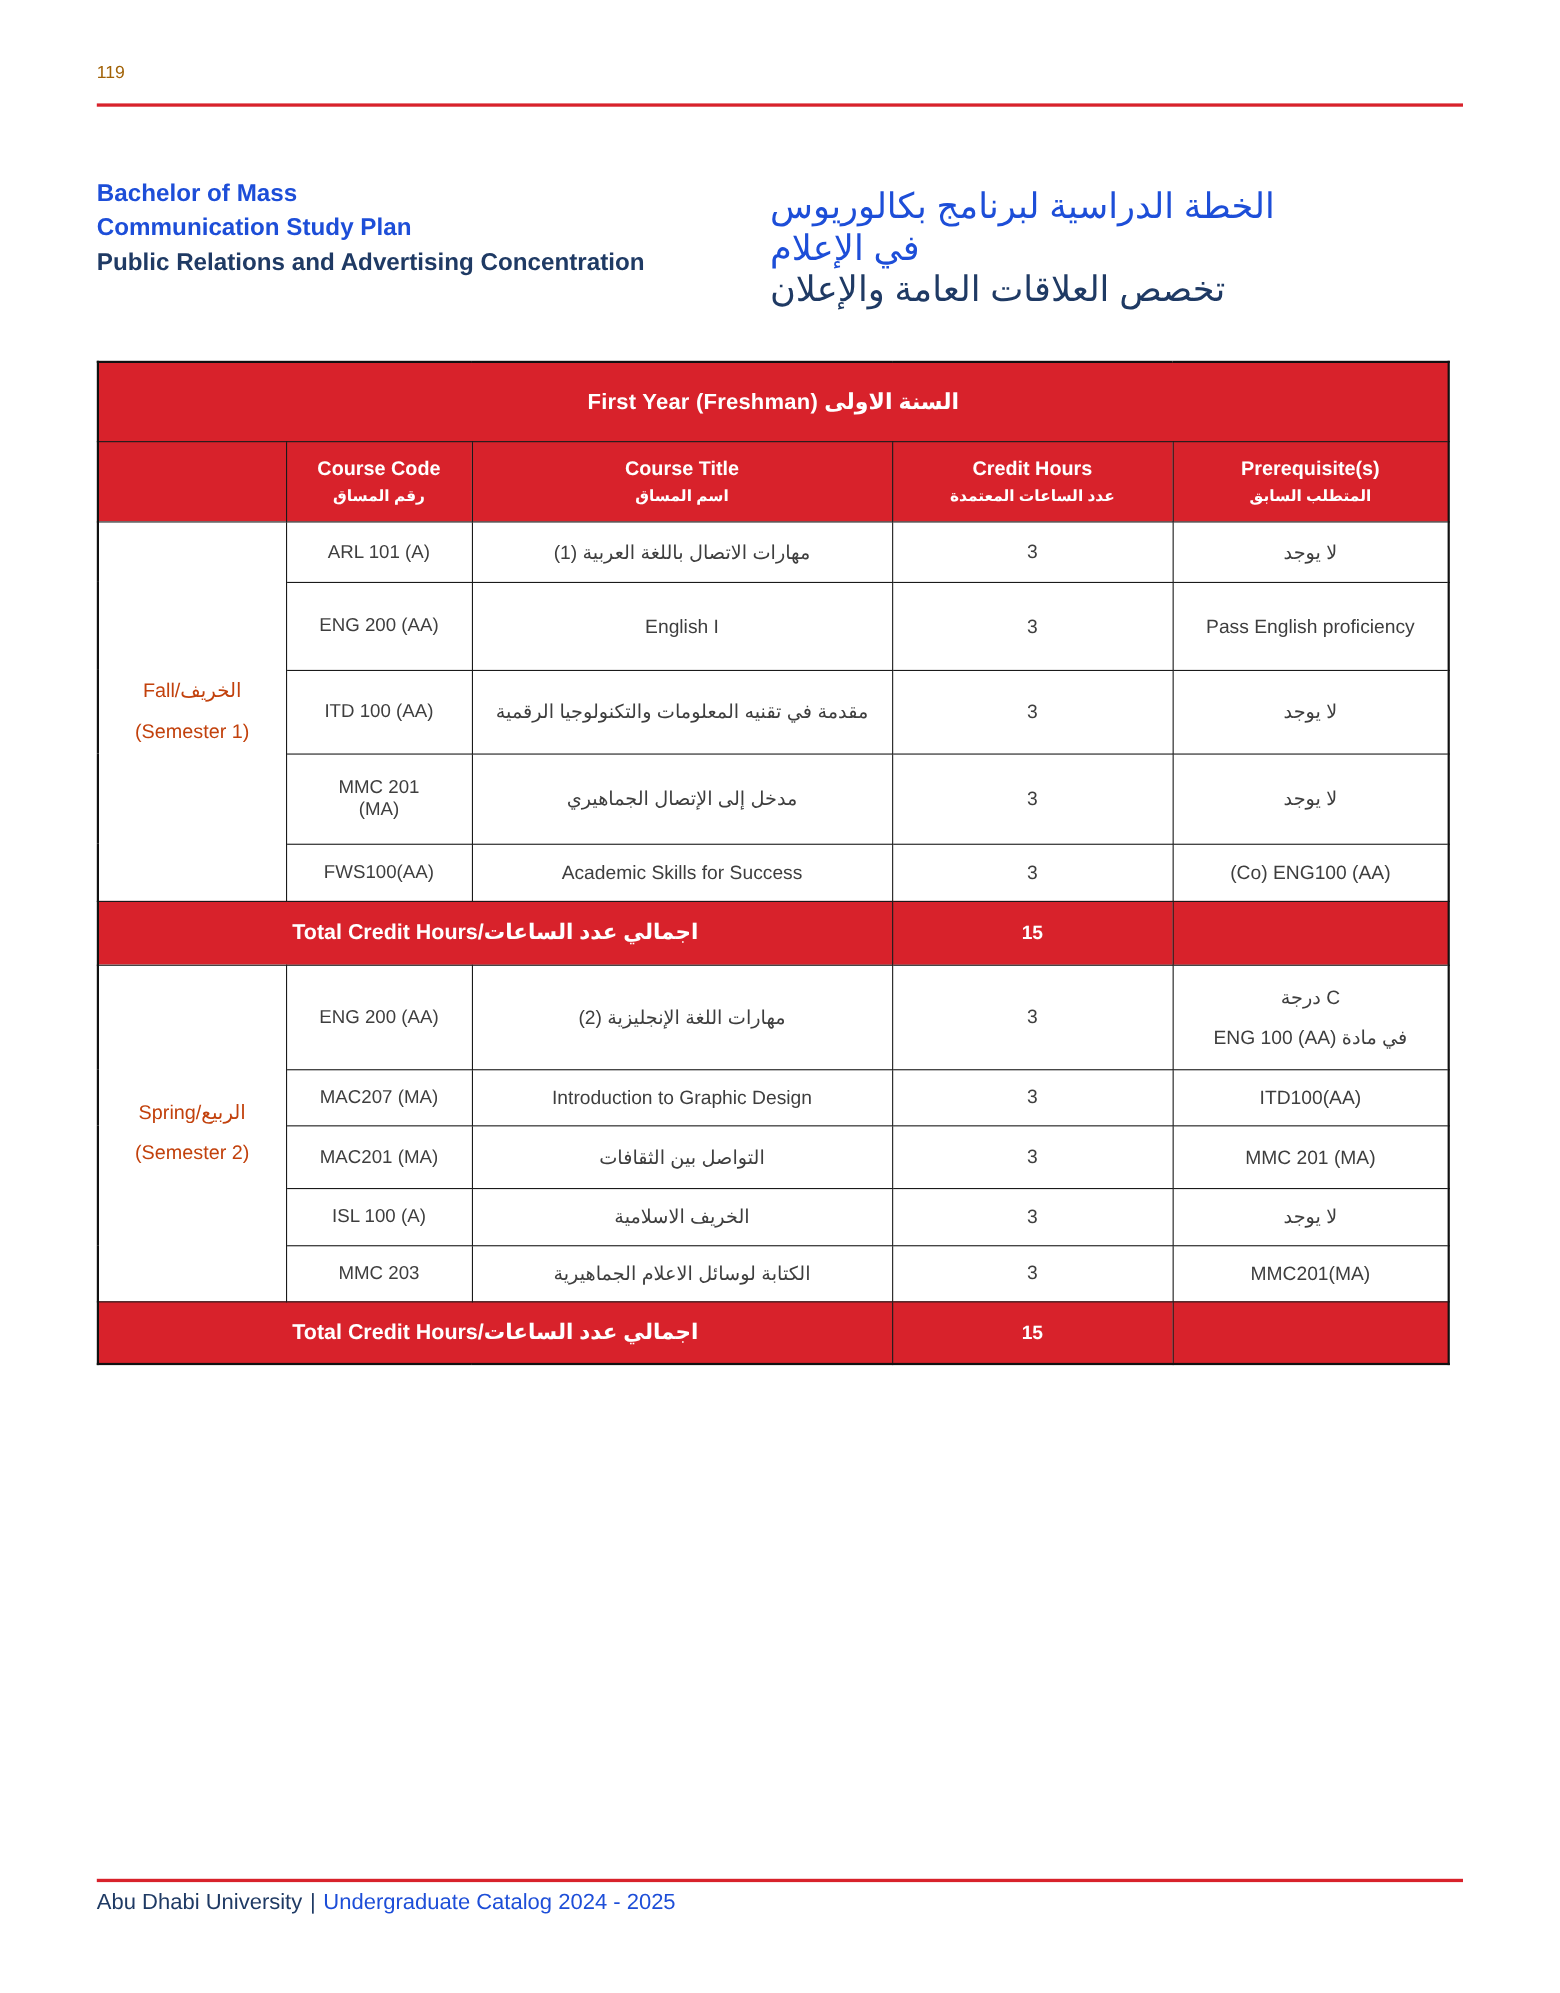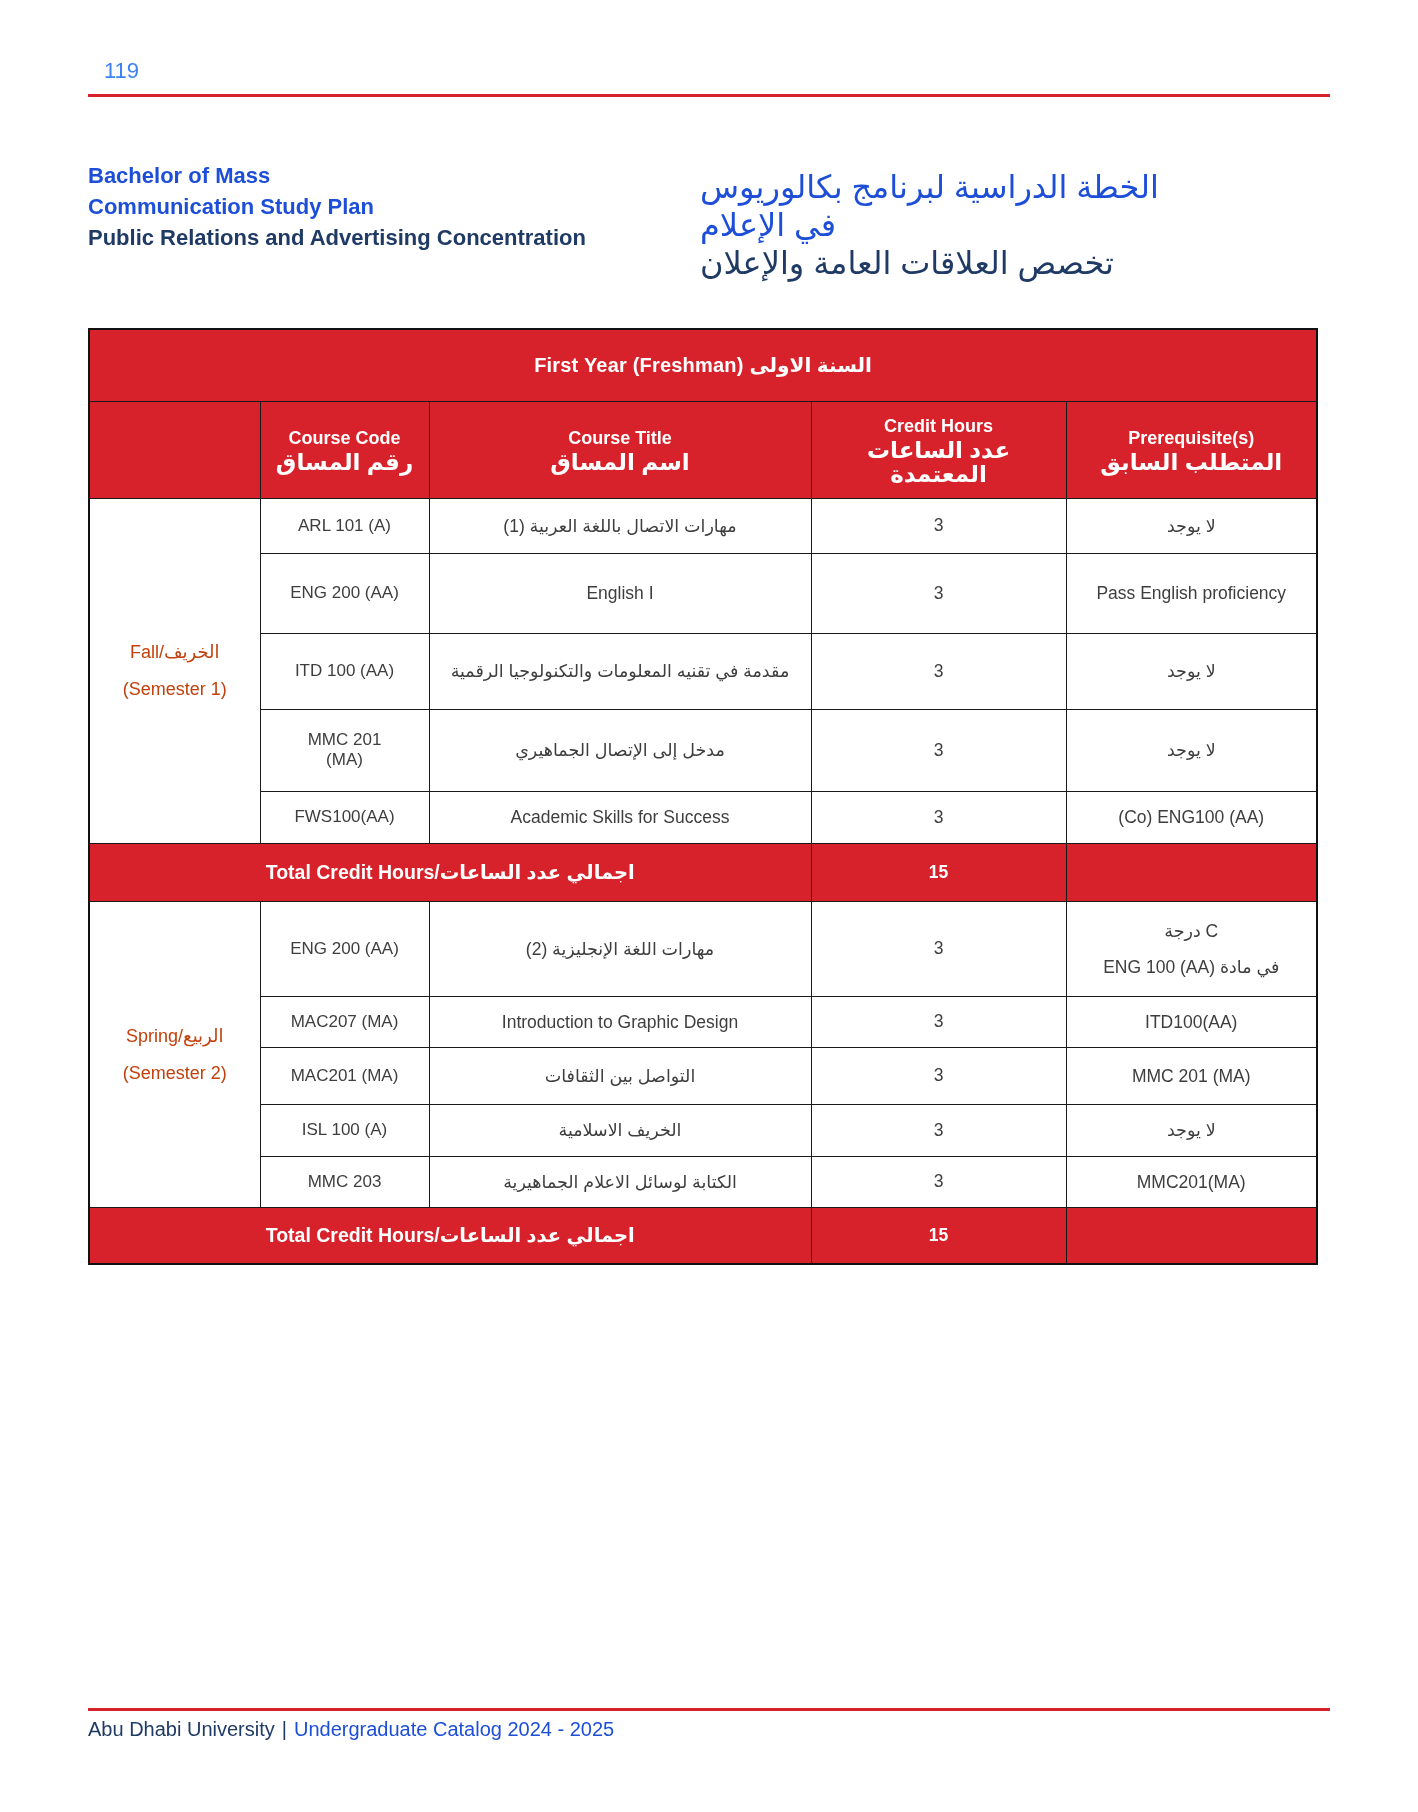--- a/index.html
+++ b/index.html
@@ -3,38 +3,38 @@
 <meta charset="utf-8">
 <style>
   html,body{margin:0;padding:0;background:#ffffff;}
   body{
     width:1418px;height:1812px;position:relative;
     font-family:"Liberation Sans","DejaVu Sans",sans-serif;
     color:#3e3e3e;
   }
   .abs{position:absolute;}
   
-  .page-number{left:104px;top:58px;font-size:22px;color:#3b82f6;}
+  .page-number{left:88px;top:58px;font-size:16px;color:#a16207;}
   .top-rule{left:88px;top:94px;width:1242px;height:3px;background:#d8222b;}
   .heading-en{left:88px;top:160px;font-size:22px;font-weight:bold;line-height:31px;}
   .heading-ar{left:700px;top:168px;width:630px;text-align:left;font-size:32px;font-weight:normal;line-height:38px;}
   .red-text{color:#1d4ed8;}
   .navy-text{color:#1f3a64;}
   
   table.plan{
     left:88px;top:328px;width:1228px;
     border-collapse:collapse;table-layout:fixed;
     font-size:17px;color:#3e3e3e;
   }
   table.plan td{border:1.5px solid #1a1a1a;text-align:center;vertical-align:middle;padding:12px 6px;}
   table.plan{border:2.5px solid #111;}
   td.redcell{background:#d8222b;color:#ffffff;}
   td.tbl-title{font-size:20px;font-weight:bold;letter-spacing:.2px;}
   td.colhead{font-weight:bold;font-size:18px;line-height:24px;padding:6px 2px;}
-  td.colhead .ar-line{font-size:23px;font-weight:bold;}
+  td.colhead .ar-line{font-size:14px;font-weight:bold;}
   td.sem{font-size:18px;color:#c2410c;background:#fff;}
   td.sem .sem-season{margin-bottom:16px;}
   td.code{font-size:17px;}
   td.ctitle{text-align:right;padding:4px 14px 4px 80px;font-size:17.5px;line-height:26px;}
   td.credits{font-size:17.5px;}
   td.prereq{padding:4px 34px;font-size:17.5px;line-height:24px;}
   .pl2{margin-top:12px;}
   .pl2:empty{display:none;}
   .code2:empty{display:none;}
   td.total-label{font-weight:bold;font-size:19.5px;}

